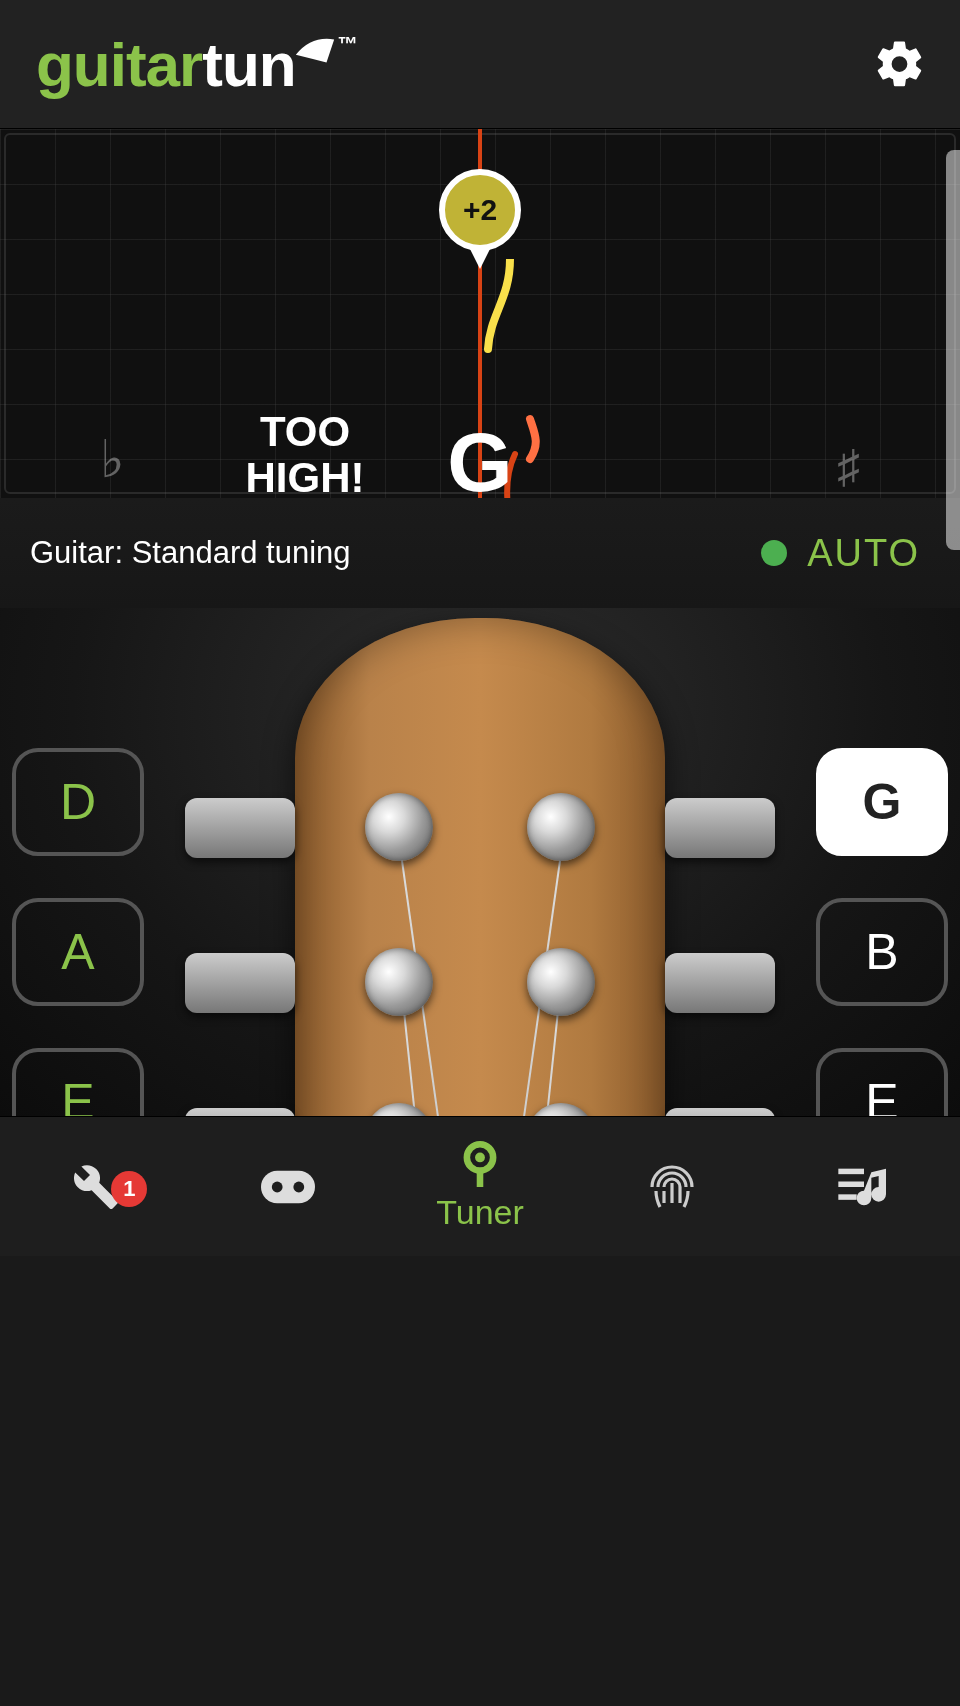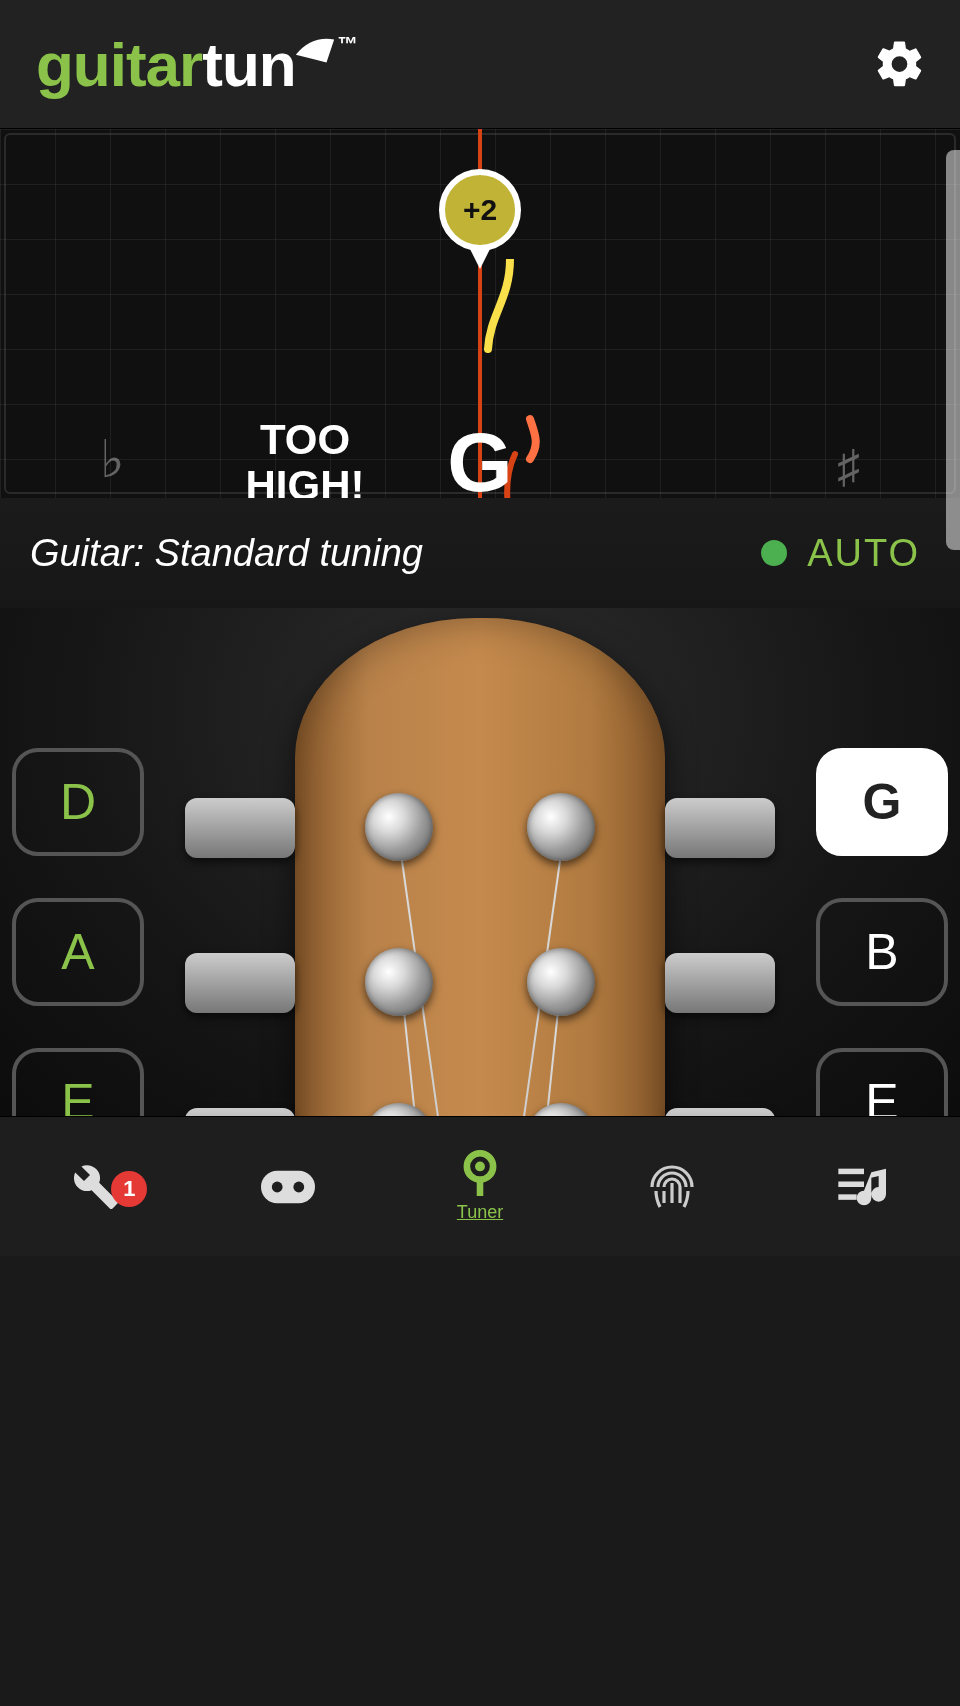--- a/index.html
+++ b/index.html
@@ -33,28 +33,28 @@
   .center-line { position:absolute; left:50%; top:0; bottom:0; width:4px; margin-left:-2px; background:linear-gradient(#d84315,#d84315); z-index:2;}
   .pitch-trace { position:absolute; left:50%; top:130px; width:60px; height:260px; z-index:3; }
   .pitch-badge {
     position:absolute; left:50%; top:40px; transform:translateX(-50%);
     width:82px; height:82px; border-radius:50%; background: #c0b336; border:6px solid #fff;
     display:flex; align-items:center; justify-content:center; font-weight:700; font-size:30px; color:#111; z-index:5;
   }
   .pitch-badge-tail { position:absolute; left:50%; top:116px; transform:translateX(-50%); width:0;height:0;
     border-left:12px solid transparent;border-right:12px solid transparent;border-top:24px solid #fff; z-index:4;}
   .meter-note { position:absolute; left:50%; top:285px; transform:translateX(-50%); color:#fff; font-weight:700; font-size:84px; z-index:6; }
-  .meter-msg { position:absolute; left:200px; top:280px; width:210px; text-align:center; color:#fff; font-weight:700; font-size:42px; line-height:1.1; z-index:6;margin-top:8px;}
+  .meter-msg { position:absolute; left:200px; top:280px; width:210px; text-align:center; color:#fff; font-weight:700; font-size:42px; line-height:1.1; z-index:6;}
   .flat-sym { position:absolute; left:100px; top:300px; color:rgba(255,255,255,0.35); font-size:52px; z-index:6;}
   .sharp-sym { position:absolute; right:100px; top:310px; color:rgba(255,255,255,0.35); font-size:46px; z-index:6;}
   .scroll-ind { position:absolute; right:0; top:150px; width:14px; height:400px; background:rgba(255,255,255,0.5); border-radius:8px 0 0 8px; z-index:50; }
 
   
   .tuning-row { height: 110px; background: linear-gradient(#1b1b1b,#171717); display:flex; align-items:center; justify-content:space-between; padding:0 40px 0 30px; }
-  .tuning-name { color:#fff; font-size:38px;font-style:italic; }
+  .tuning-name { color:#fff; font-size:31px; }
   .auto-wrap { display:flex; align-items:center; gap:20px; }
   .auto-dot { width:26px; height:26px; border-radius:50%; background:#4caf50; }
   .auto-text { color:#8bc34a; font-size:38px; font-weight:400; letter-spacing:2px; }
 
   
   .headstock-area { flex:1; background: radial-gradient(ellipse at 50% 20%, #2d2d2d 0%, #161616 60%, #0c0c0c 100%); position:relative; overflow:hidden; }
   .headstock {
     position:absolute; left:50%; transform:translateX(-50%); top:10px;
     width:370px; height:780px;
   }
@@ -103,21 +103,21 @@
     width:86px; height:86px; background:#fff; border:8px solid #8bc34a; border-radius:50%;
     display:flex; align-items:center; justify-content:center; font-size:44px; font-weight:700; color:#222;
   }
   .current-pin-tail { position:absolute; left:50%; transform:translateX(-50%); top:678px; z-index:9;
     width:0;height:0;border-left:16px solid transparent;border-right:16px solid transparent;border-top:28px solid #8bc34a;}
 
   
   .nav { height: 140px; background:#1e1e1e; display:flex; align-items:center; justify-content:space-around; border-top:1px solid #000;}
   .nav-item { flex:1; display:flex; flex-direction:column; align-items:center; justify-content:center; gap:6px; color:#aaa; position:relative;}
   .nav-item.active { color:#8bc34a; }
-  .nav-label { font-size:18px;text-decoration:underline; }
+  .nav-label { font-size:34px; }
   .badge { position:absolute; top:8px; left:58%; width:36px; height:36px; border-radius:50%; background:#e53935; color:#fff; font-size:22px; font-weight:700; display:flex; align-items:center; justify-content:center;}
 </style>
 </head>
 <body>
 
 <div class="app">
 
   <div class="header">
     <div class="logo">
       <span class="logo-text">

